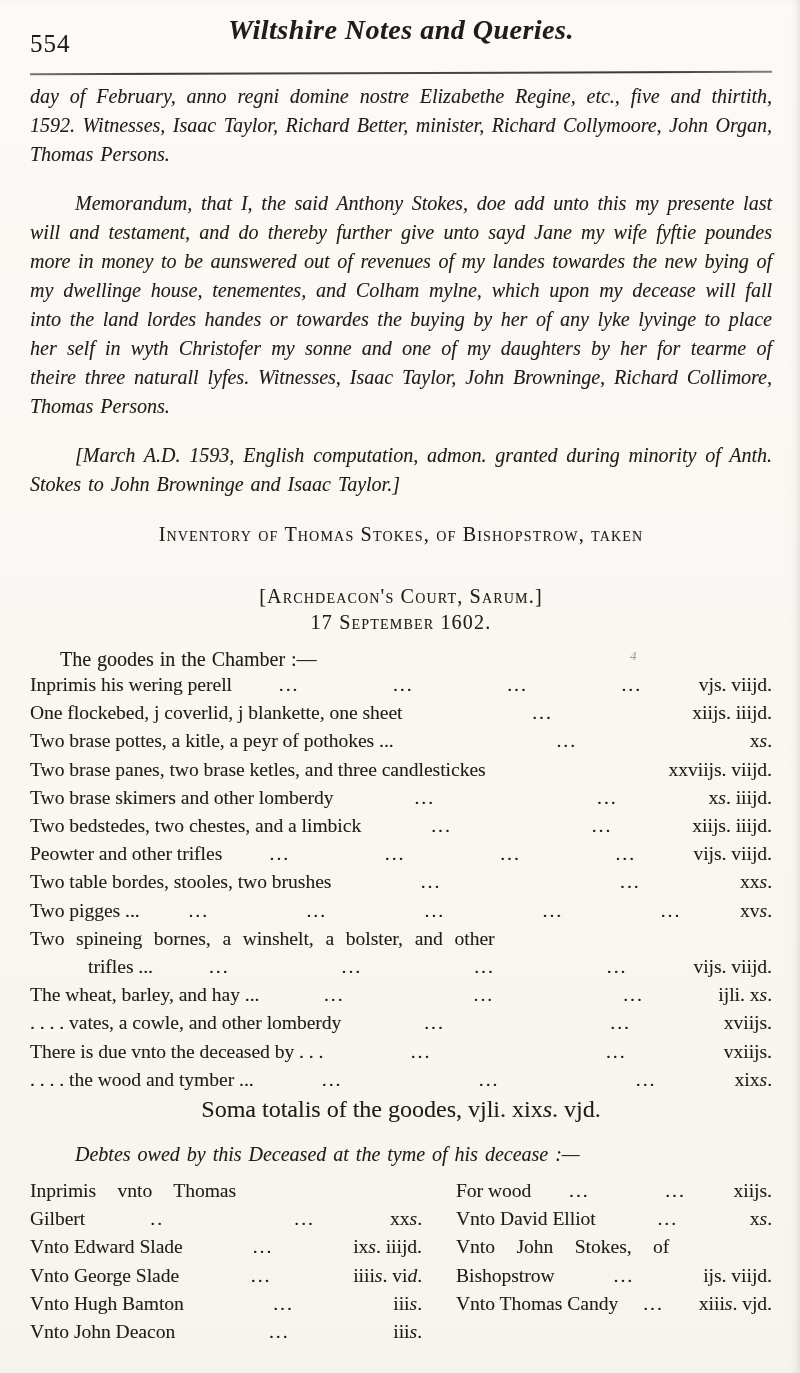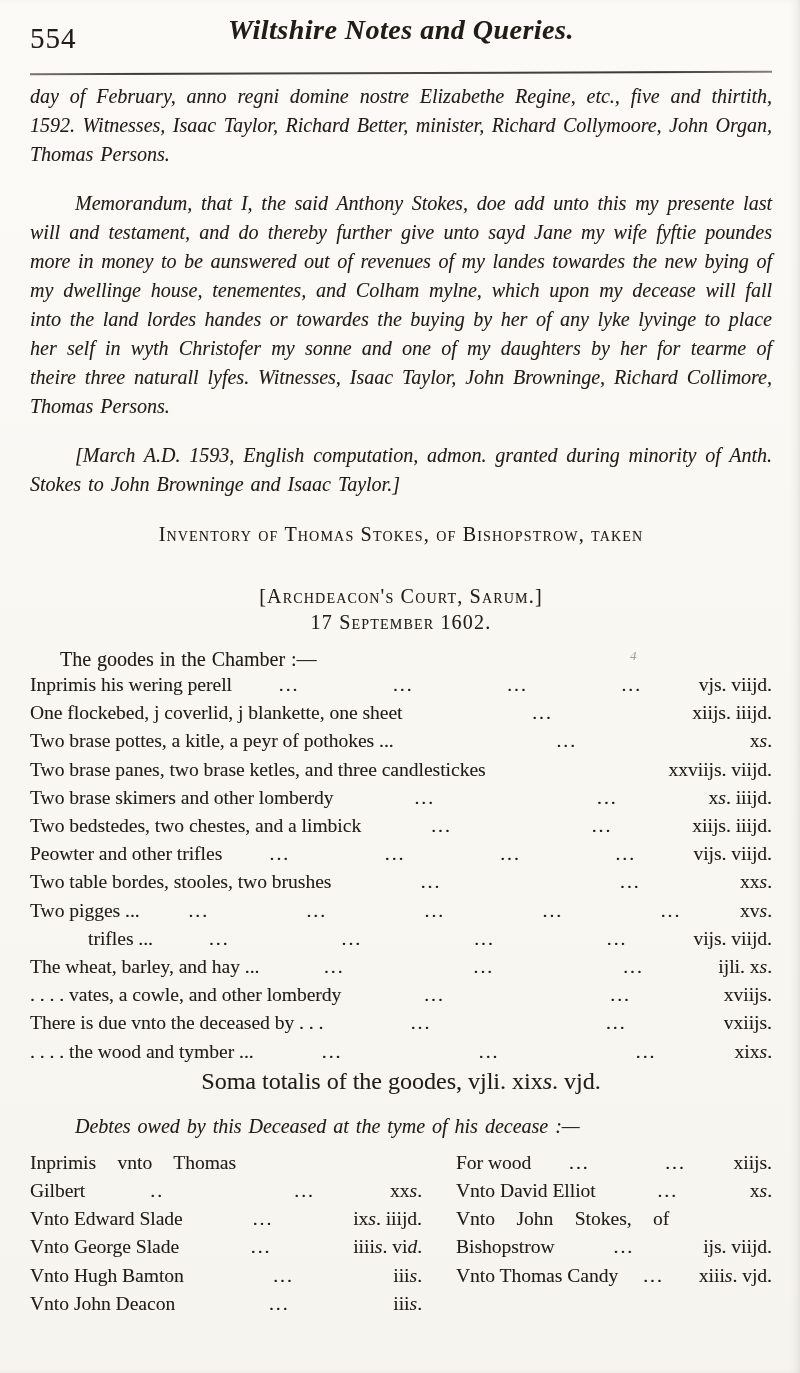--- a/index.html
+++ b/index.html
@@ -10,21 +10,21 @@
     padding: 14px 28px 0 30px;
     position: relative;
     overflow: hidden;
     background: linear-gradient(180deg, #fbfaf6 0%, #f8f7f2 55%, #f6f4ee 100%);
     color: #201c16;
     font-family: "Liberation Serif", "DejaVu Serif", serif;
     text-shadow: 0.3px 0.3px 0 rgba(35,30,24,0.28);
     box-shadow: inset -6px 0 14px -10px rgba(60,55,45,0.35);
   }
   .masthead { position: relative; height: 40px; }
-  .page-num { font-size: 29px; letter-spacing: 1px; position: absolute; left: 0; top: 8px; }
+  .page-num { font-size: 25px; letter-spacing: 1px; position: absolute; left: 0; top: 16px; }
   .journal-title {
     position: absolute; left: 0; right: 0; top: 0;
     text-align: center; font-style: italic; font-weight: 600;
     font-size: 28px; letter-spacing: 0.5px;
   }
   .rule {
     height: 2px; margin-top: 18px;
     background: linear-gradient(90deg, #6a675f, #26231e 15%, #38352e 50%, #26231e 85%, #76736a);
     transform: rotate(-0.18deg); opacity: 0.9;
   }
@@ -159,20 +159,23 @@
         <div class="lr-dots">
           <span>...</span>
           <span>...</span>
           <span>...</span>
           <span>...</span>
           <span>...</span>
         </div>
         <span class="lr-amt">xv<i>s</i>.</span>
       </div>
       <div class="ledger-line">
+        <span class="lr-text lr-full sp-med">Two spineing bornes, a winshelt, a bolster, and other</span>
+      </div>
+      <div class="ledger-line">
         <span class="lr-text inv-indent">trifles ...</span>
         <div class="lr-dots">
           <span>...</span>
           <span>...</span>
           <span>...</span>
           <span>...</span>
         </div>
         <span class="lr-amt">vijs. viijd.</span>
       </div>
       <div class="ledger-line">

